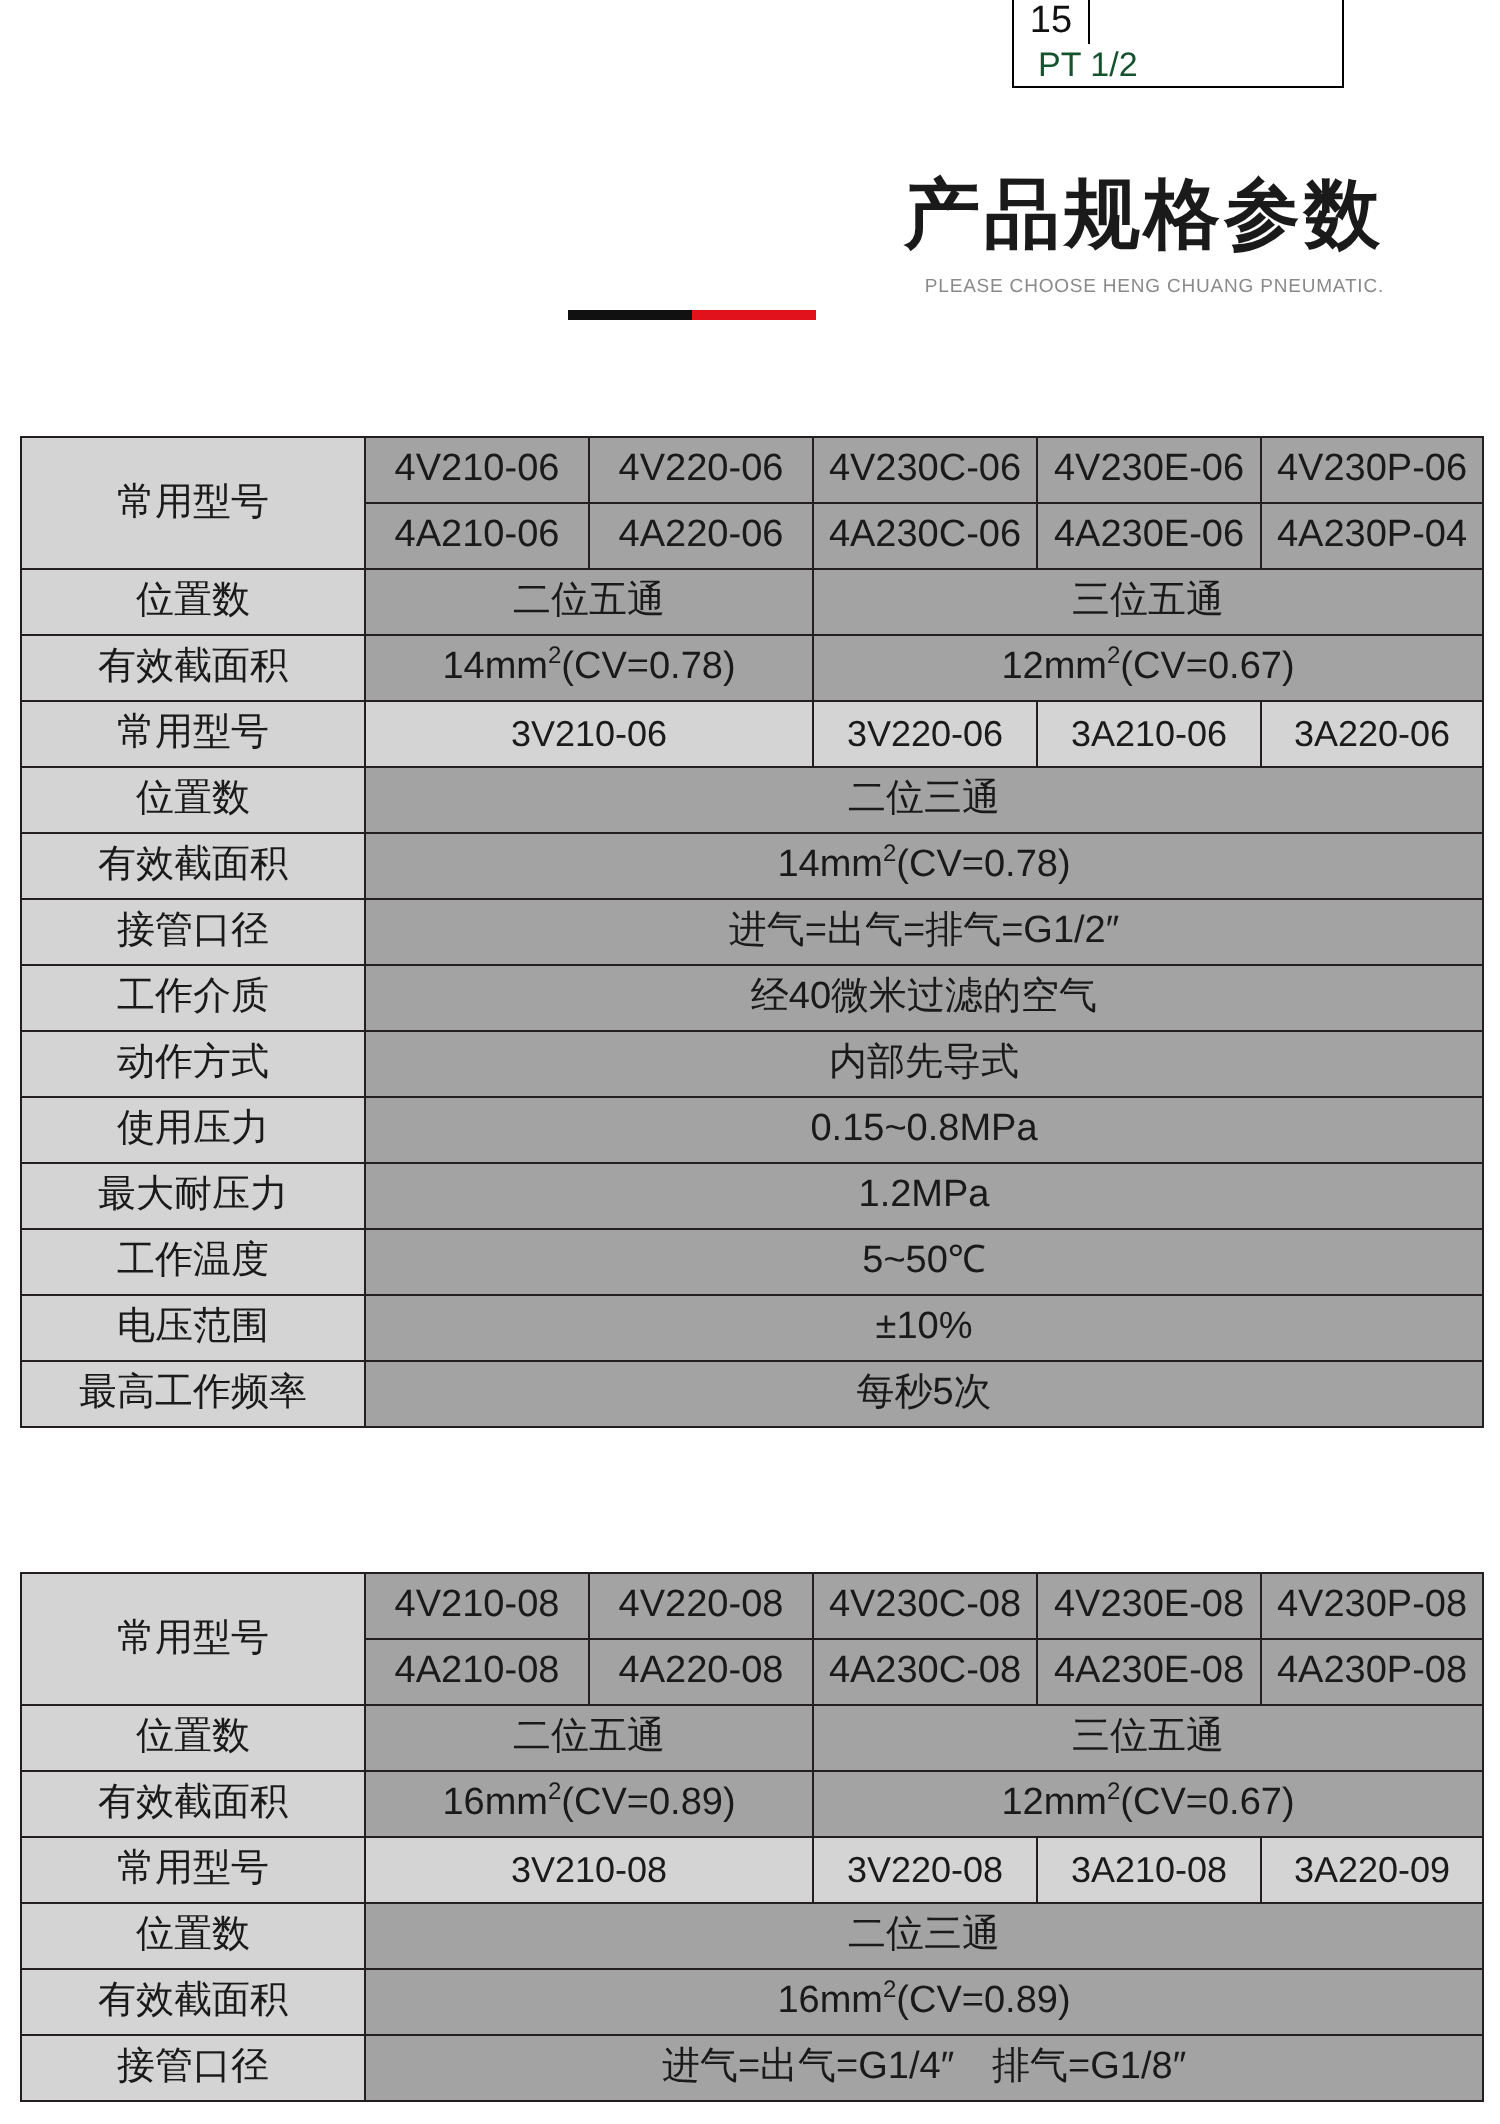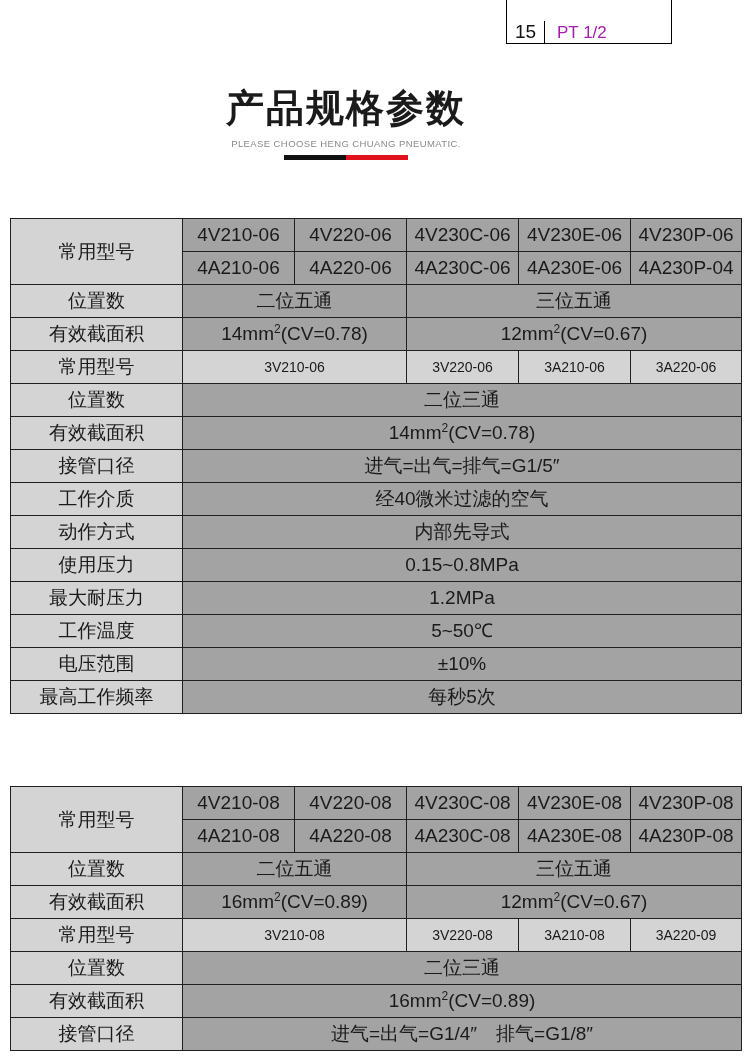--- a/index.html
+++ b/index.html
@@ -20,48 +20,49 @@
   
   .top-strip {
     position: absolute;
     left: 506px;
     top: 0px;
     width: 166px;
     height: 44px;
     border: 1px solid #000;
     border-top: none;
     display: flex;
-    align-items: flex-end;
+    align-items: flex-start;
     background: #fff;
+    flex-direction: column;
   }
   .top-strip .cell-num {
     width: 38px;
     border-right: 1px solid #000;
     display: flex;
     align-items: center;
     justify-content: center;
     font-size: 19px;
     color: #111;
   }
   .top-strip .cell-val {
     flex: 1;
     display: flex;
     align-items: center;
     padding-left: 12px;
     font-size: 17px;
-    color: #a21caf;
+    color: #14532d;
   }
 
   
   .title-wrap {
     position: absolute;
     left: 0;
     top: 85px;
     width: 692px;
-    text-align: center;
+    text-align: right;
   }
   .main-title {
     font-size: 38px;
     font-weight: bold;
     color: #1a1a1a;
     letter-spacing: 2px;
     line-height: 46px;
     font-family: "Liberation Sans", sans-serif;
   }
   .sub-en {
@@ -106,21 +107,21 @@
     width: 172px;
   }
   .model-cell {
     font-size: 19px;
   }
   .gray-row td {
     background: #d4d4d4;
   }
   .gray-row td.model-cell {
     background: #d4d4d4;
-    font-size: 14px;
+    font-size: 18px;
   }
   .row-h { height: 33px; }
   sup.cv {
     font-size: 12px;
     vertical-align: super;
     line-height: 0;
   }
 
   #table1 { top: 218px; }
   #table2 { top: 786px; }
@@ -195,21 +196,21 @@
       <tr class="row-h">
         <td class="label-cell">位置数</td>
         <td colspan="5">二位三通</td>
       </tr>
       <tr class="row-h">
         <td class="label-cell">有效截面积</td>
         <td colspan="5"><span>14mm</span><sup class="cv">2</sup><span>(CV=0.78)</span></td>
       </tr>
       <tr class="row-h">
         <td class="label-cell">接管口径</td>
-        <td colspan="5">进气=出气=排气=G1/5″</td>
+        <td colspan="5">进气=出气=排气=G1/2″</td>
       </tr>
       <tr class="row-h">
         <td class="label-cell">工作介质</td>
         <td colspan="5">经40微米过滤的空气</td>
       </tr>
       <tr class="row-h">
         <td class="label-cell">动作方式</td>
         <td colspan="5">内部先导式</td>
       </tr>
       <tr class="row-h">

